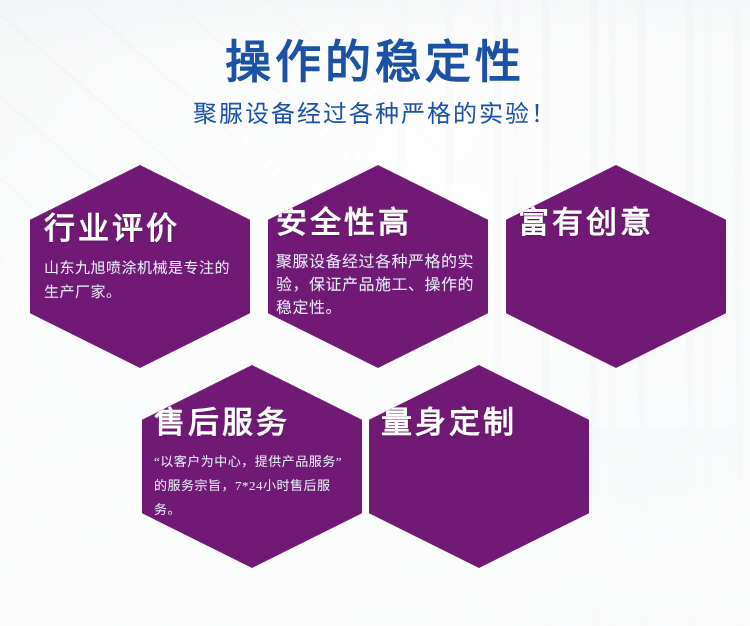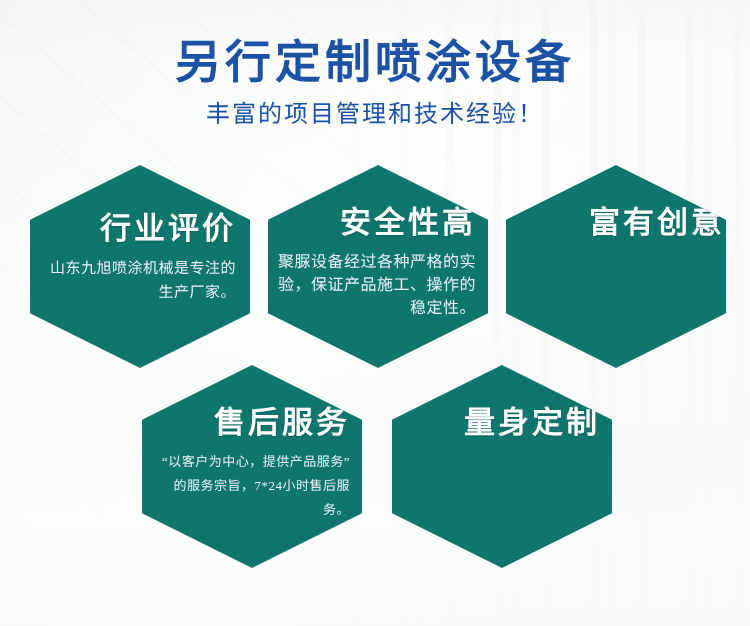--- a/index.html
+++ b/index.html
@@ -95,25 +95,25 @@
   .subtitle{
     margin-top:6px;
     font-size:24px;line-height:32px;letter-spacing:2px;
     color:#1b52a5;
     font-family:"Liberation Serif","DejaVu Serif",serif;
   }
 
   
   .hex{
     position:absolute;
-    background:#0f766e;
+    background:#701a75;
     -webkit-clip-path:polygon(50% 0%,100% 27%,100% 73%,50% 100%,0% 73%,0% 27%);
     clip-path:polygon(50% 0%,100% 27%,100% 73%,50% 100%,0% 73%,0% 27%);
     color:#ffffff;
-    text-align:right;
+    text-align:left;
     box-sizing:border-box;
   }
   .hex .hx-title{
     font-size:31px;line-height:36px;font-weight:700;letter-spacing:3px;
     color:#ffffff;
     font-family:"Liberation Serif","DejaVu Serif",serif;
     text-shadow:0 1px 2px rgba(0,0,0,.18);
   }
   .hex .hx-body{
     margin-top:9px;
@@ -121,43 +121,43 @@
     color:#eaf0fa;
     font-family:"Liberation Serif","DejaVu Serif",serif;
   }
 
   
   #hex-1{left:30px;  top:165px; width:220px; height:203px; padding:46px 14px 0 14px;}
   #hex-2{left:268px; top:165px; width:220px; height:203px; padding:40px 12px 0 8px;}
   #hex-3{left:506px; top:165px; width:220px; height:203px; padding:40px 1px 0 12px;}
   
   #hex-4{left:142px; top:365px; width:220px; height:203px; padding:40px 12px 0 12px;}
-  #hex-5{left:392px; top:365px; width:220px; height:203px; padding:40px 12px 0 12px;}
+  #hex-5{left:369px; top:365px; width:220px; height:203px; padding:40px 12px 0 12px;}
 
   #hex-1 .hx-body{font-size:15px;line-height:24px;}
   #hex-4 .hx-body{font-size:13px;line-height:24px;}
   #hex-5 .hx-body{font-size:15px;line-height:24px;}
 </style>
 </head>
 <body>
 
 <div id="banner">
 
   <div class="bg-layer bg-base"></div>
   <div class="bg-layer bg-beams"></div>
   <div class="bg-layer bg-columns"></div>
   <div class="bg-layer bg-columns2"></div>
   <div class="bg-box"></div>
   <div class="bg-box2"></div>
   <div class="bg-layer bg-bands"></div>
   <div class="bg-layer bg-veil"></div>
 
   <div class="headings">
-    <div class="title">另行定制喷涂设备</div>
-    <div class="subtitle">丰富的项目管理和技术经验！</div>
+    <div class="title">操作的稳定性</div>
+    <div class="subtitle">聚脲设备经过各种严格的实验！</div>
   </div>
 
   <div class="hex" id="hex-1">
     <div class="hx-title">行业评价</div>
     <div class="hx-body">山东九旭喷涂机械是专注的生产厂家。</div>
   </div>
 
   <div class="hex" id="hex-2">
     <div class="hx-title">安全性高</div>
     <div class="hx-body">聚脲设备经过各种严格的实验，保证产品施工、操作的稳定性。</div>

